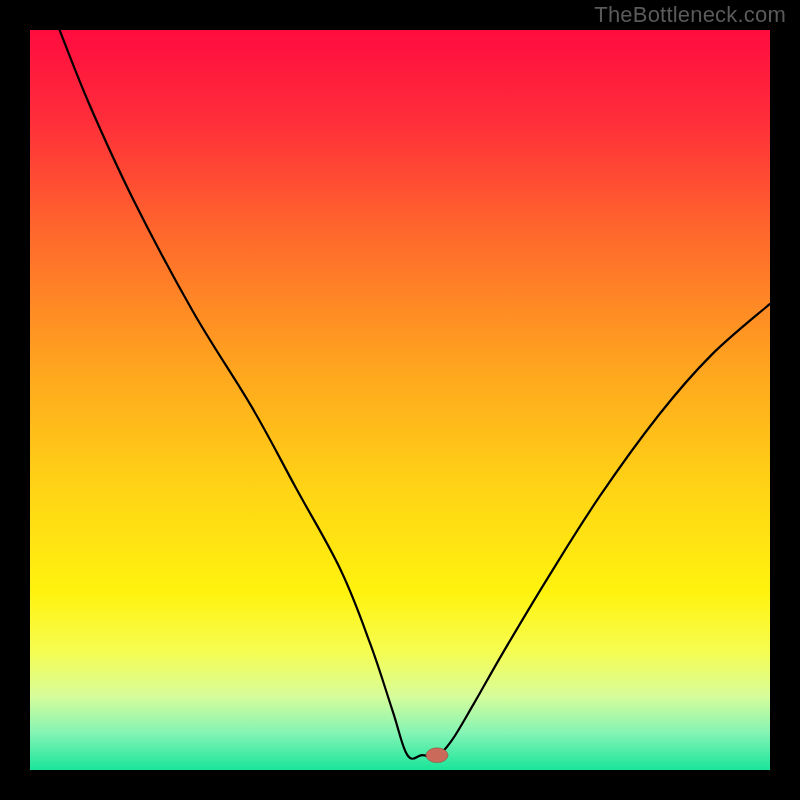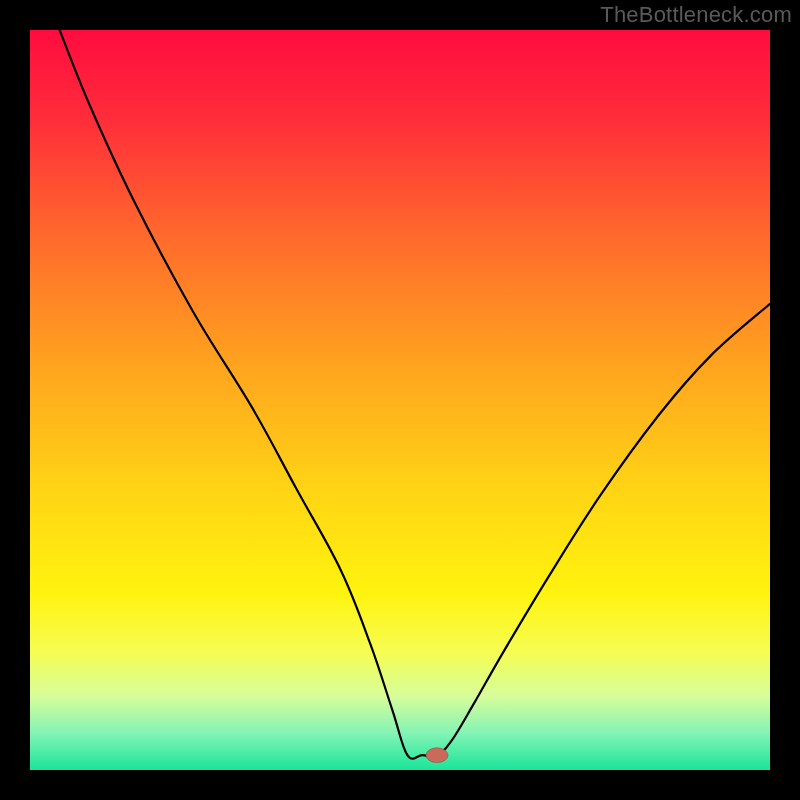--- a/index.html
+++ b/index.html
@@ -13,21 +13,21 @@
   }
   .frame {
     position: relative;
     width: 800px;
     height: 800px;
     background: #000;
   }
   .watermark {
     position: absolute;
     top: 2px;
-    right: 8px;
+    right: 14px;
     color: #5a5a5a;
     font-size: 22px;
     font-weight: 500;
     letter-spacing: 0.2px;
     z-index: 5;
   }
   .plot-area {
     position: absolute;
     left: 30px;
     top: 30px;

